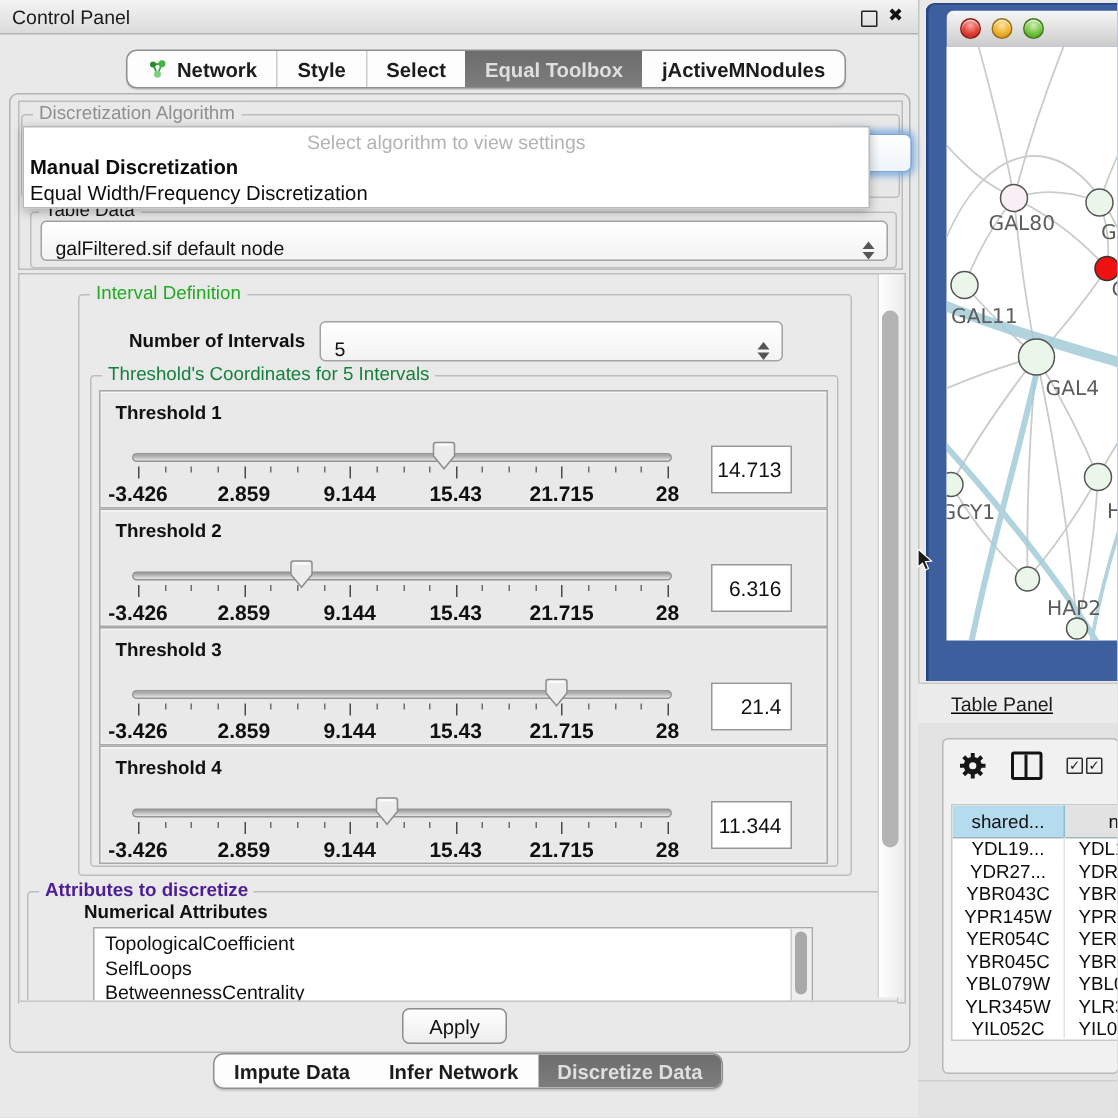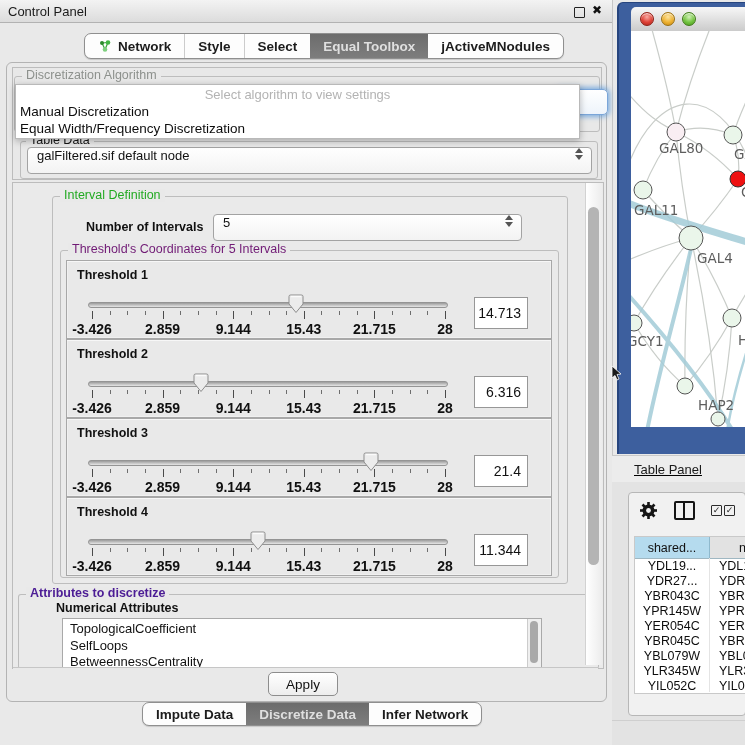--- a/index.html
+++ b/index.html
@@ -23,37 +23,37 @@
   .seg.sel{background:linear-gradient(#6c6c6c,#7d7d7d);color:#dfdfdf;}
   .seg.divided{border-left:1px solid #cccccc;}
   .seg .mini-icon{margin-right:6px;display:inline-flex;}
 
   
   .groupbox{border:1px solid #bdbdbd;border-radius:3px;}
   .grouplabel{position:absolute;font-size:12.5px;background:#e9e9e9;padding:0 4px;line-height:13px;}
 
   
   .combo{background:linear-gradient(#ffffff,#f3f3f3);border:1px solid #a3a3a3;border-radius:4px;
-         display:flex;align-items:flex-start;font-size:13px;color:#111;}
+         display:flex;align-items:flex-end;font-size:13px;color:#111;}
   .combo .combo-text{flex:1;padding-left:9px;}
   .combo .spin{width:16px;display:flex;flex-direction:column;align-items:center;gap:2px;margin-right:4px;}
   .tri-up{width:0;height:0;border-left:4px solid transparent;border-right:4px solid transparent;border-bottom:5px solid #555;}
   .tri-dn{width:0;height:0;border-left:4px solid transparent;border-right:4px solid transparent;border-top:5px solid #555;}
 
   
   #outer-panel{left:6px;top:62px;width:599px;height:638px;border:1px solid #b3b3b3;border-radius:6px;background:#e9e9e9;}
   #top-box{left:12px;top:67px;width:588px;height:111px;border:1px solid #bcbcbc;background:#e8e8e8;}
   #scroll-box{left:12px;top:182px;width:590px;height:485px;border:1px solid #bcbcbc;background:#eaeaea;overflow:hidden;}
 
   
   #algo-popup{left:15px;top:84px;width:563px;height:53px;background:#ffffff;border:1px solid #b9b9b9;
               box-shadow:0 2px 7px rgba(0,0,0,.28);z-index:5;}
   #algo-placeholder{position:absolute;left:0;top:2px;width:100%;text-align:center;color:#b3b3b3;font-size:13px;}
   .algo-opt{position:absolute;left:4px;font-size:13.5px;color:#0d0d0d;white-space:nowrap;}
-  .algo-opt.b{font-weight:normal;}
+  .algo-opt.b{font-weight:bold;}
   #algo-combo-fragment{left:556px;top:89px;width:50px;height:24px;border:1px solid #7ba6d9;border-radius:5px;
                        background:linear-gradient(#fff,#eef4fb);box-shadow:0 0 5px 2px rgba(96,156,219,.75);}
 
   
   .th-panel{position:absolute;left:66px;width:484px;height:77px;background:#e9e9e9;border:1px solid #a8a8a8;
             box-shadow:inset 0 1px 0 #f7f7f7, inset 0 0 0 1px #f0f0f0;}
   .th-label{position:absolute;left:10px;top:7px;font-size:12.5px;font-weight:bold;color:#111;}
   .th-track{position:absolute;left:21px;top:41px;width:358px;height:4px;border:1px solid #949494;border-radius:3px;
             background:linear-gradient(#9b9b9b,#e6e6e6);}
   .th-thumb{position:absolute;top:33px;width:16px;height:20px;}
@@ -192,21 +192,21 @@
     <div class="abs" style="left:86px;top:220px;font-size:12.5px;font-weight:bold;color:#111;">Number of Intervals</div>
     <div class="combo abs" style="left:213px;top:214px;width:307px;height:25px;">
       <span class="combo-text">5</span>
       <span class="spin">
           <span class="tri-up"></span>
           <span class="tri-dn"></span>
         </span>
     </div>
 
     <div class="groupbox abs" style="left:60px;top:250px;width:497px;height:326px;"></div>
-    <div class="grouplabel abs" style="left:68px;top:243px;color:#701a75;">Threshold's Coordinates for 5 Intervals</div>
+    <div class="grouplabel abs" style="left:68px;top:243px;color:#15803d;">Threshold's Coordinates for 5 Intervals</div>
     <div id="thresholds-container">
         <div class="th-panel" style="top: 260px;">
           <div class="th-label">Threshold 1</div>
           <div class="th-track"></div>
           <div class="tick" style="left: 25px; top: 50px; height: 8px;"></div>
           <div class="ticklabel" style="left: 25px; top: 60px;">-3.426</div>
           <div class="tick" style="left: 42.65px; top: 50px; height: 4px; background: rgb(110, 110, 110);"></div>
           <div class="tick" style="left: 60.3px; top: 50px; height: 4px; background: rgb(110, 110, 110);"></div>
           <div class="tick" style="left: 77.95px; top: 50px; height: 4px; background: rgb(110, 110, 110);"></div>
           <div class="tick" style="left: 95.6px; top: 50px; height: 8px;"></div>
@@ -366,25 +366,25 @@
     </div>
 
     <div id="apply-row" class="abs">
       <div id="apply-btn">Apply</div>
     </div>
 
     <div class="segbar abs" id="bottom-tabbar" style="left:142px;top:702px;height:22px;">
         <div class="seg">
           <span>Impute Data</span>
         </div>
+        <div class="seg">
+          <span>Infer Network</span>
+        </div>
         <div class="seg sel">
           <span>Discretize Data</span>
-        </div>
-        <div class="seg">
-          <span>Infer Network</span>
         </div>
       </div>
   </div>
 
   <div id="net-window" class="abs">
     <div id="net-titlebar">
       <div class="light red"></div>
       <div class="light yellow"></div>
       <div class="light green"></div>
     </div>

